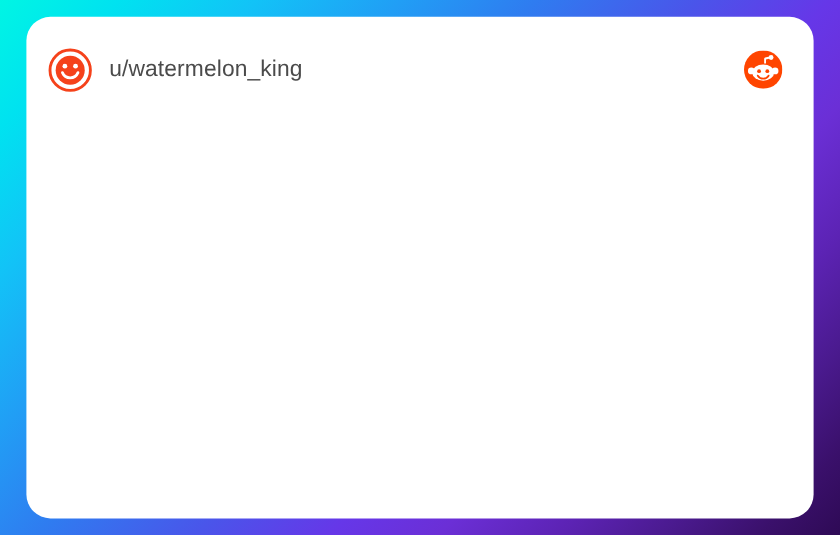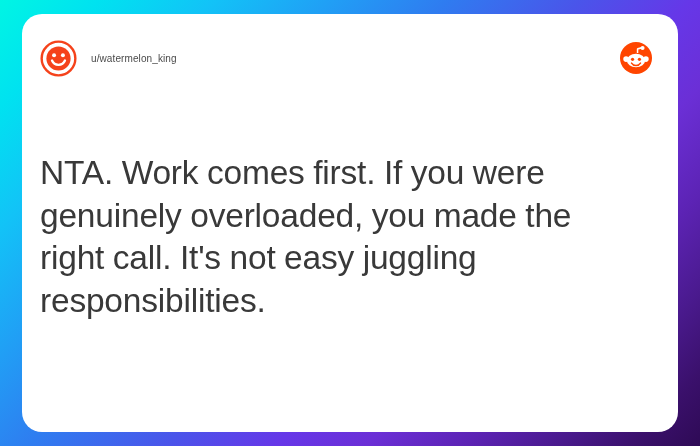--- a/index.html
+++ b/index.html
@@ -62,21 +62,21 @@
 
   #avatar {
     width: 37px;
     height: 37px;
     flex: 0 0 37px;
     display: block;
   }
 
   #username {
     margin-left: 14px;
-    font-size: 10px;
+    font-size: 19px;
     color: #4b4b4b;
     letter-spacing: 0.1px;
     white-space: nowrap;
   }
 
   #spacer { flex: 1 1 auto; }
 
   #reddit-logo {
     width: 32px;
     height: 32px;
@@ -133,17 +133,16 @@
         </g>
         <g fill="#ff4500">
           <circle cx="15.7" cy="21.6" r="2.0"></circle>
           <circle cx="24.3" cy="21.6" r="2.0"></circle>
           <path d="M14.4 26.3 A6.6 6.6 0 0 0 25.6 26.3" fill="none" stroke="#ff4500" stroke-width="1.9" stroke-linecap="round"></path>
         </g>
       </svg>
 
     </div>
 
-    <div id="comment-body">NTA. Work comes first. If you were genuinely overloaded, you made the right call. It's not easy juggling responsibilities.</div>
 
   </div>
 
 </div>
 
 </body></html>

